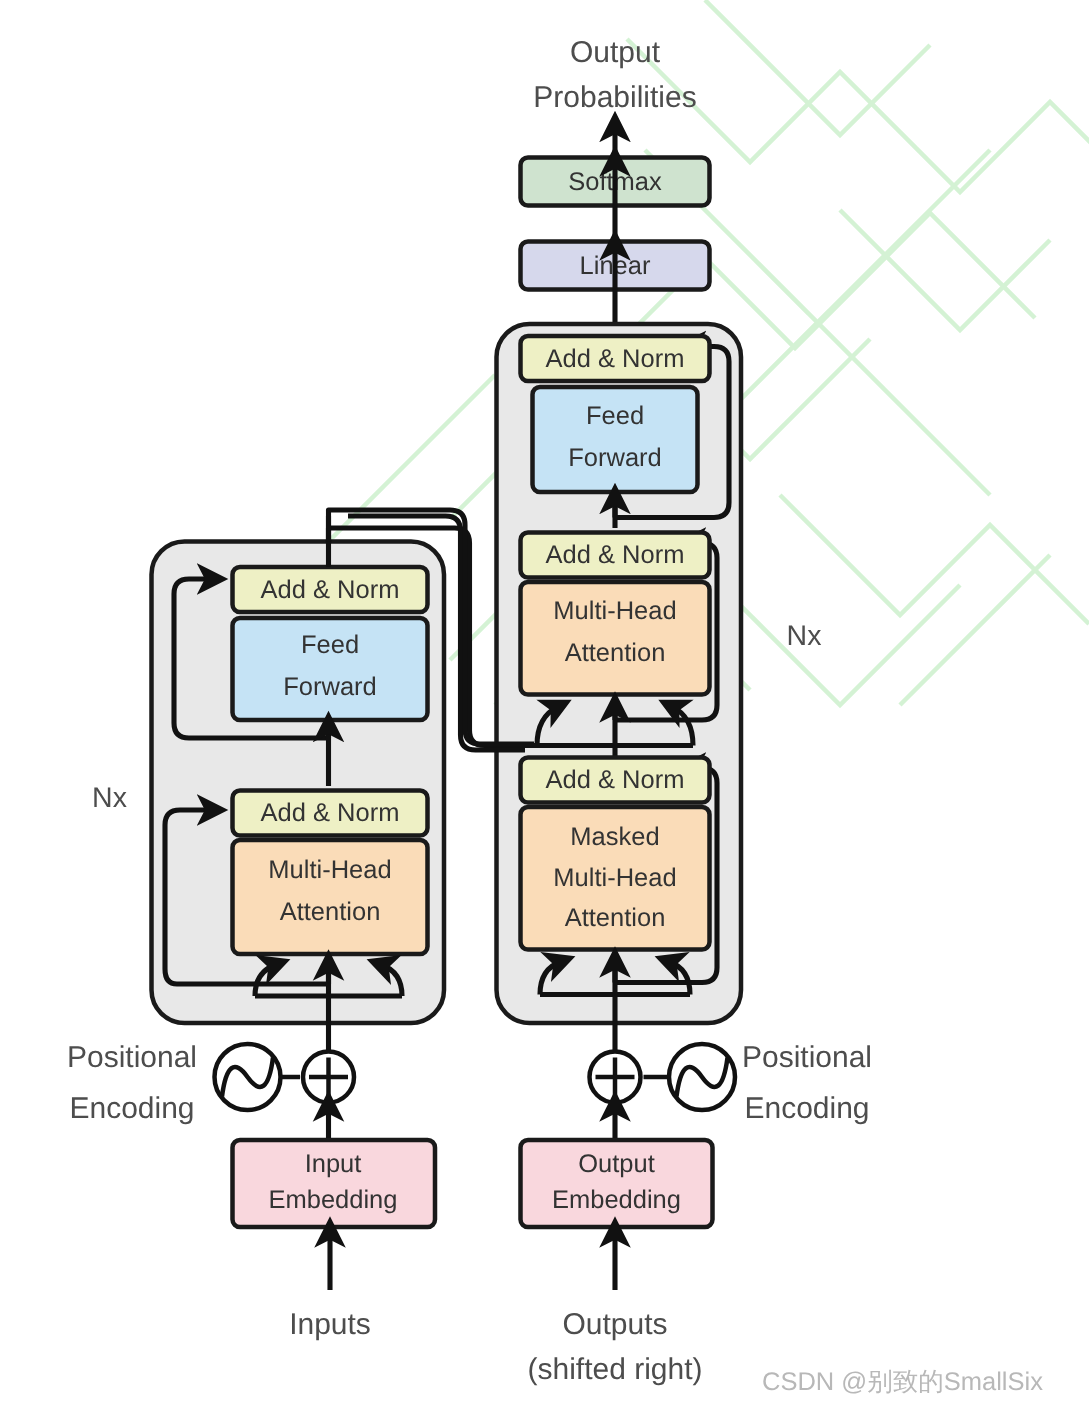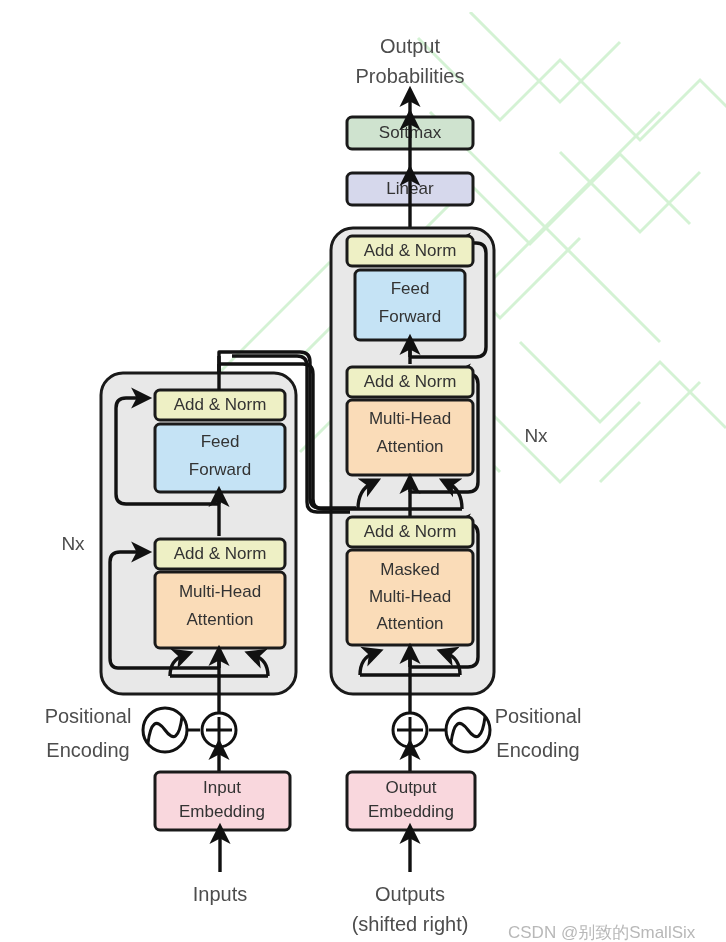--- a/index.html
+++ b/index.html
@@ -9,21 +9,21 @@
   }
   body {
     width: 726px;
     height: 942px;
     font-family: "Liberation Sans", sans-serif;
     overflow: hidden;
     position: relative;
   }
   #diagram-root {
     position: absolute;
-    top: 12px; left: 0;
+    top: 0; left: 0;
     width: 726px;
     height: 668px;
   }
   svg { display: block; }
   .blk-label {
     font-family: "Liberation Sans", sans-serif;
     font-size: 17px;
     fill: #333333;
     text-anchor: middle;
     dominant-baseline: middle;

